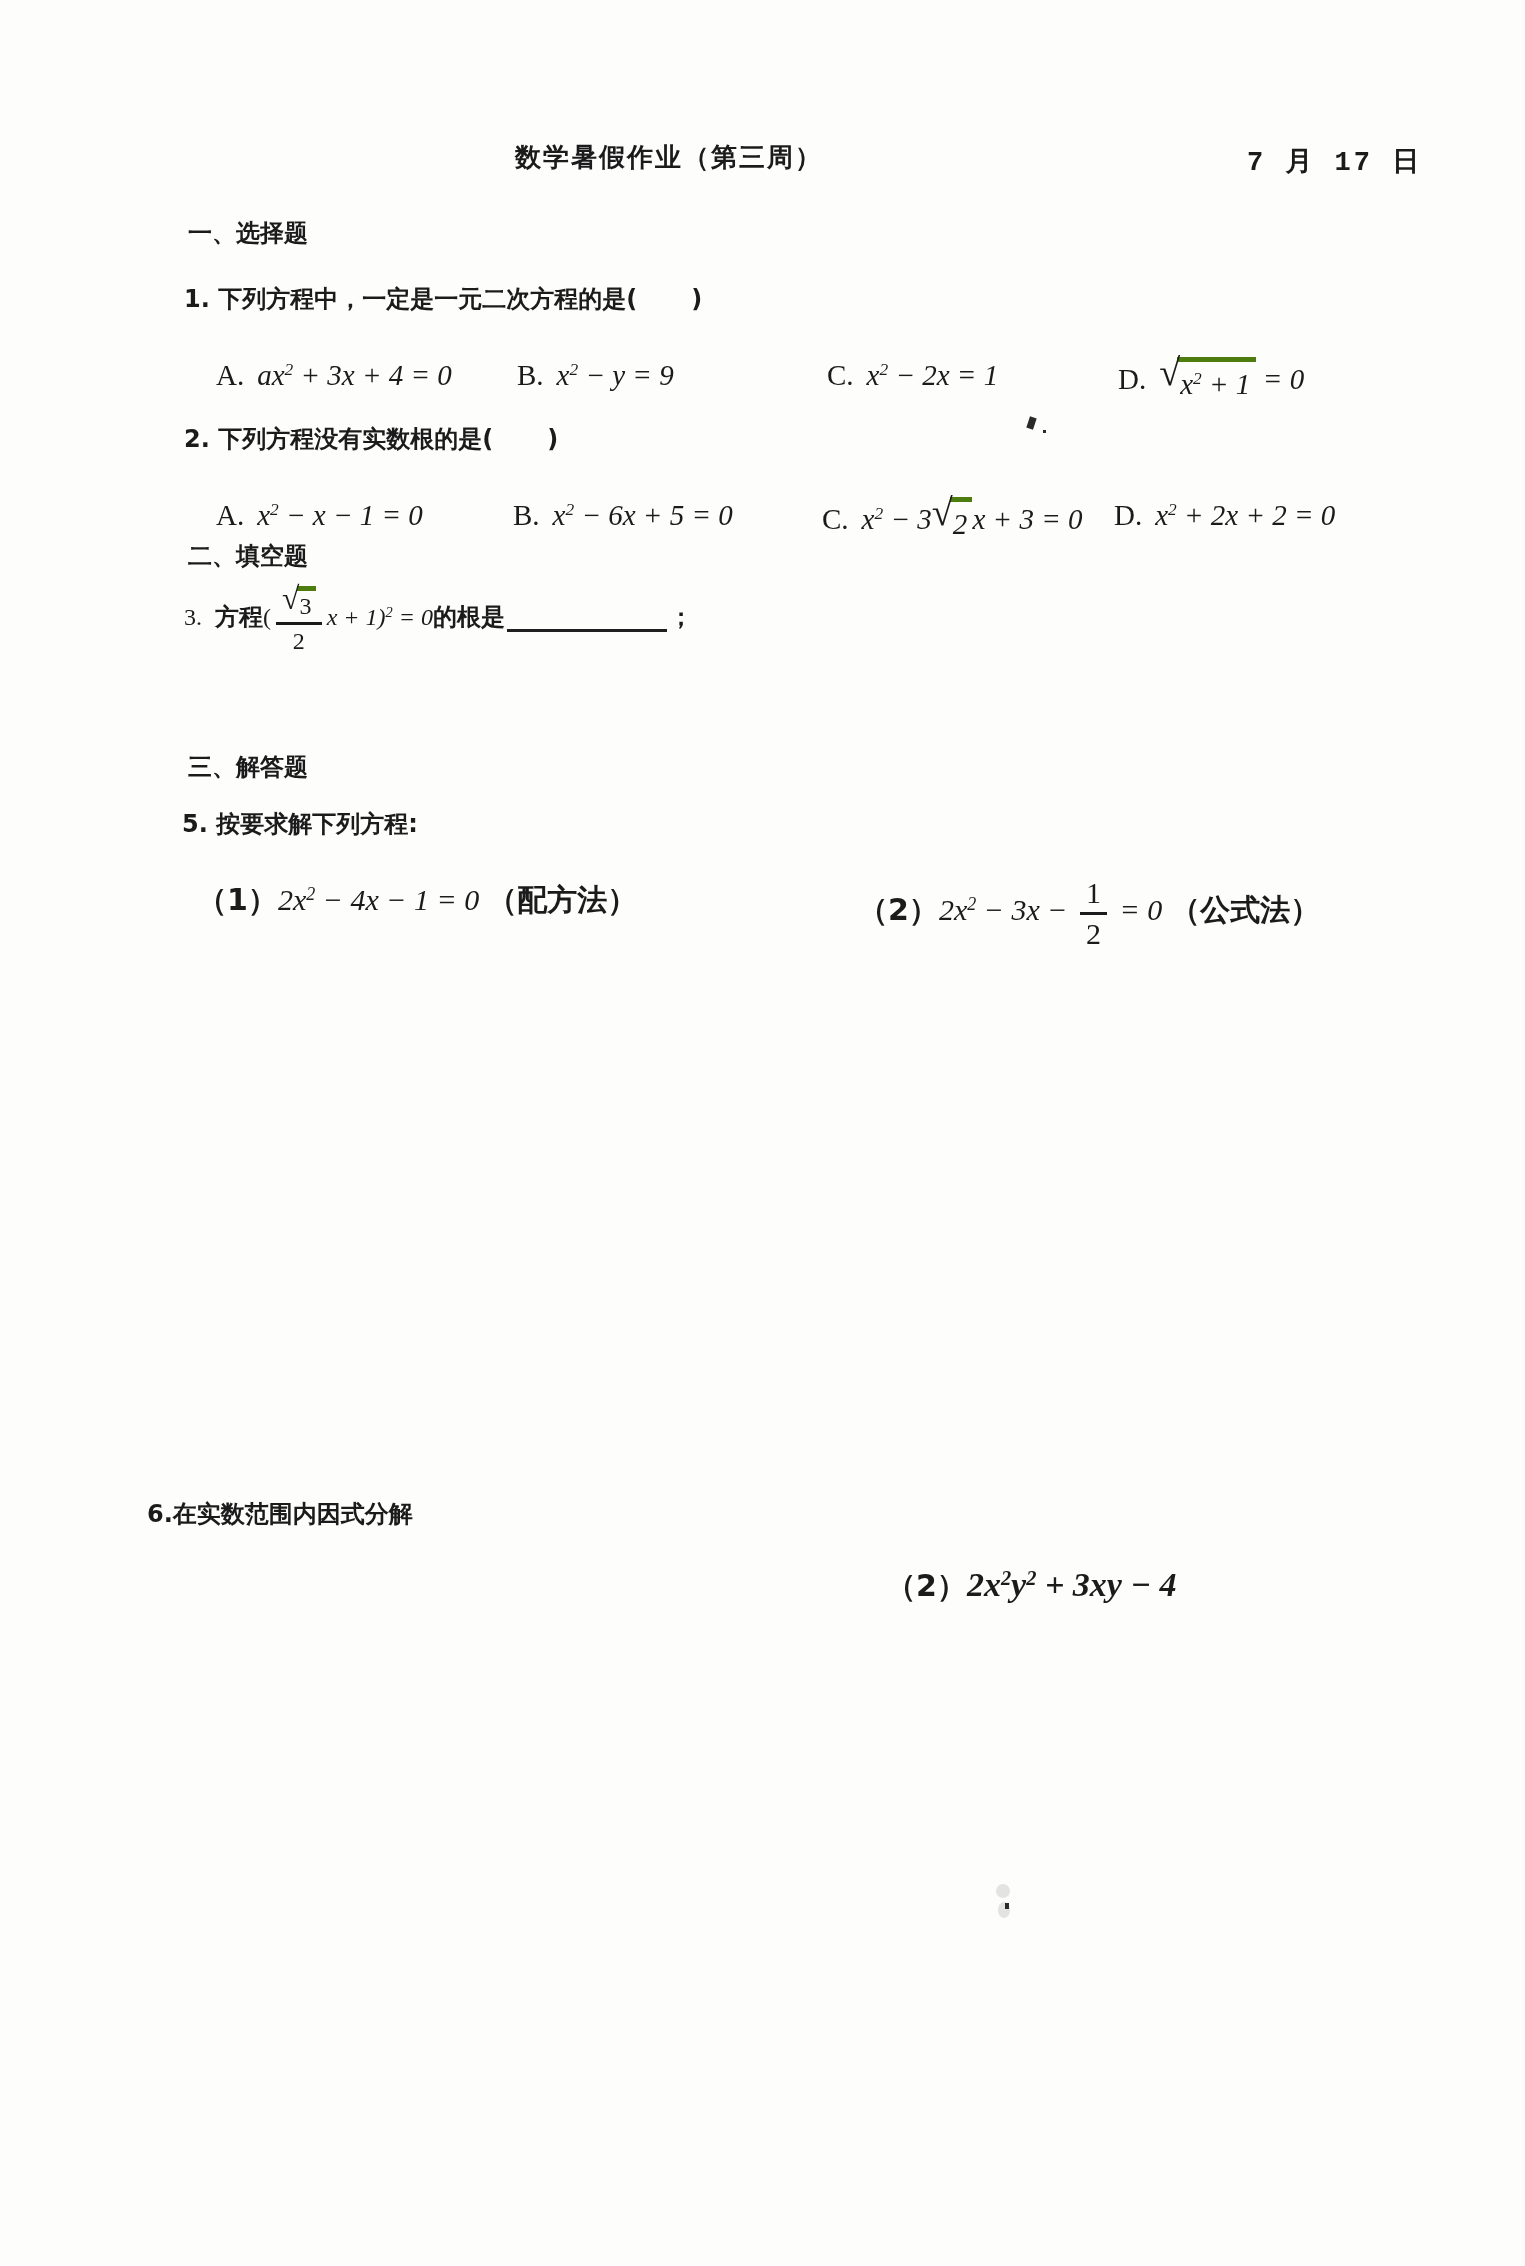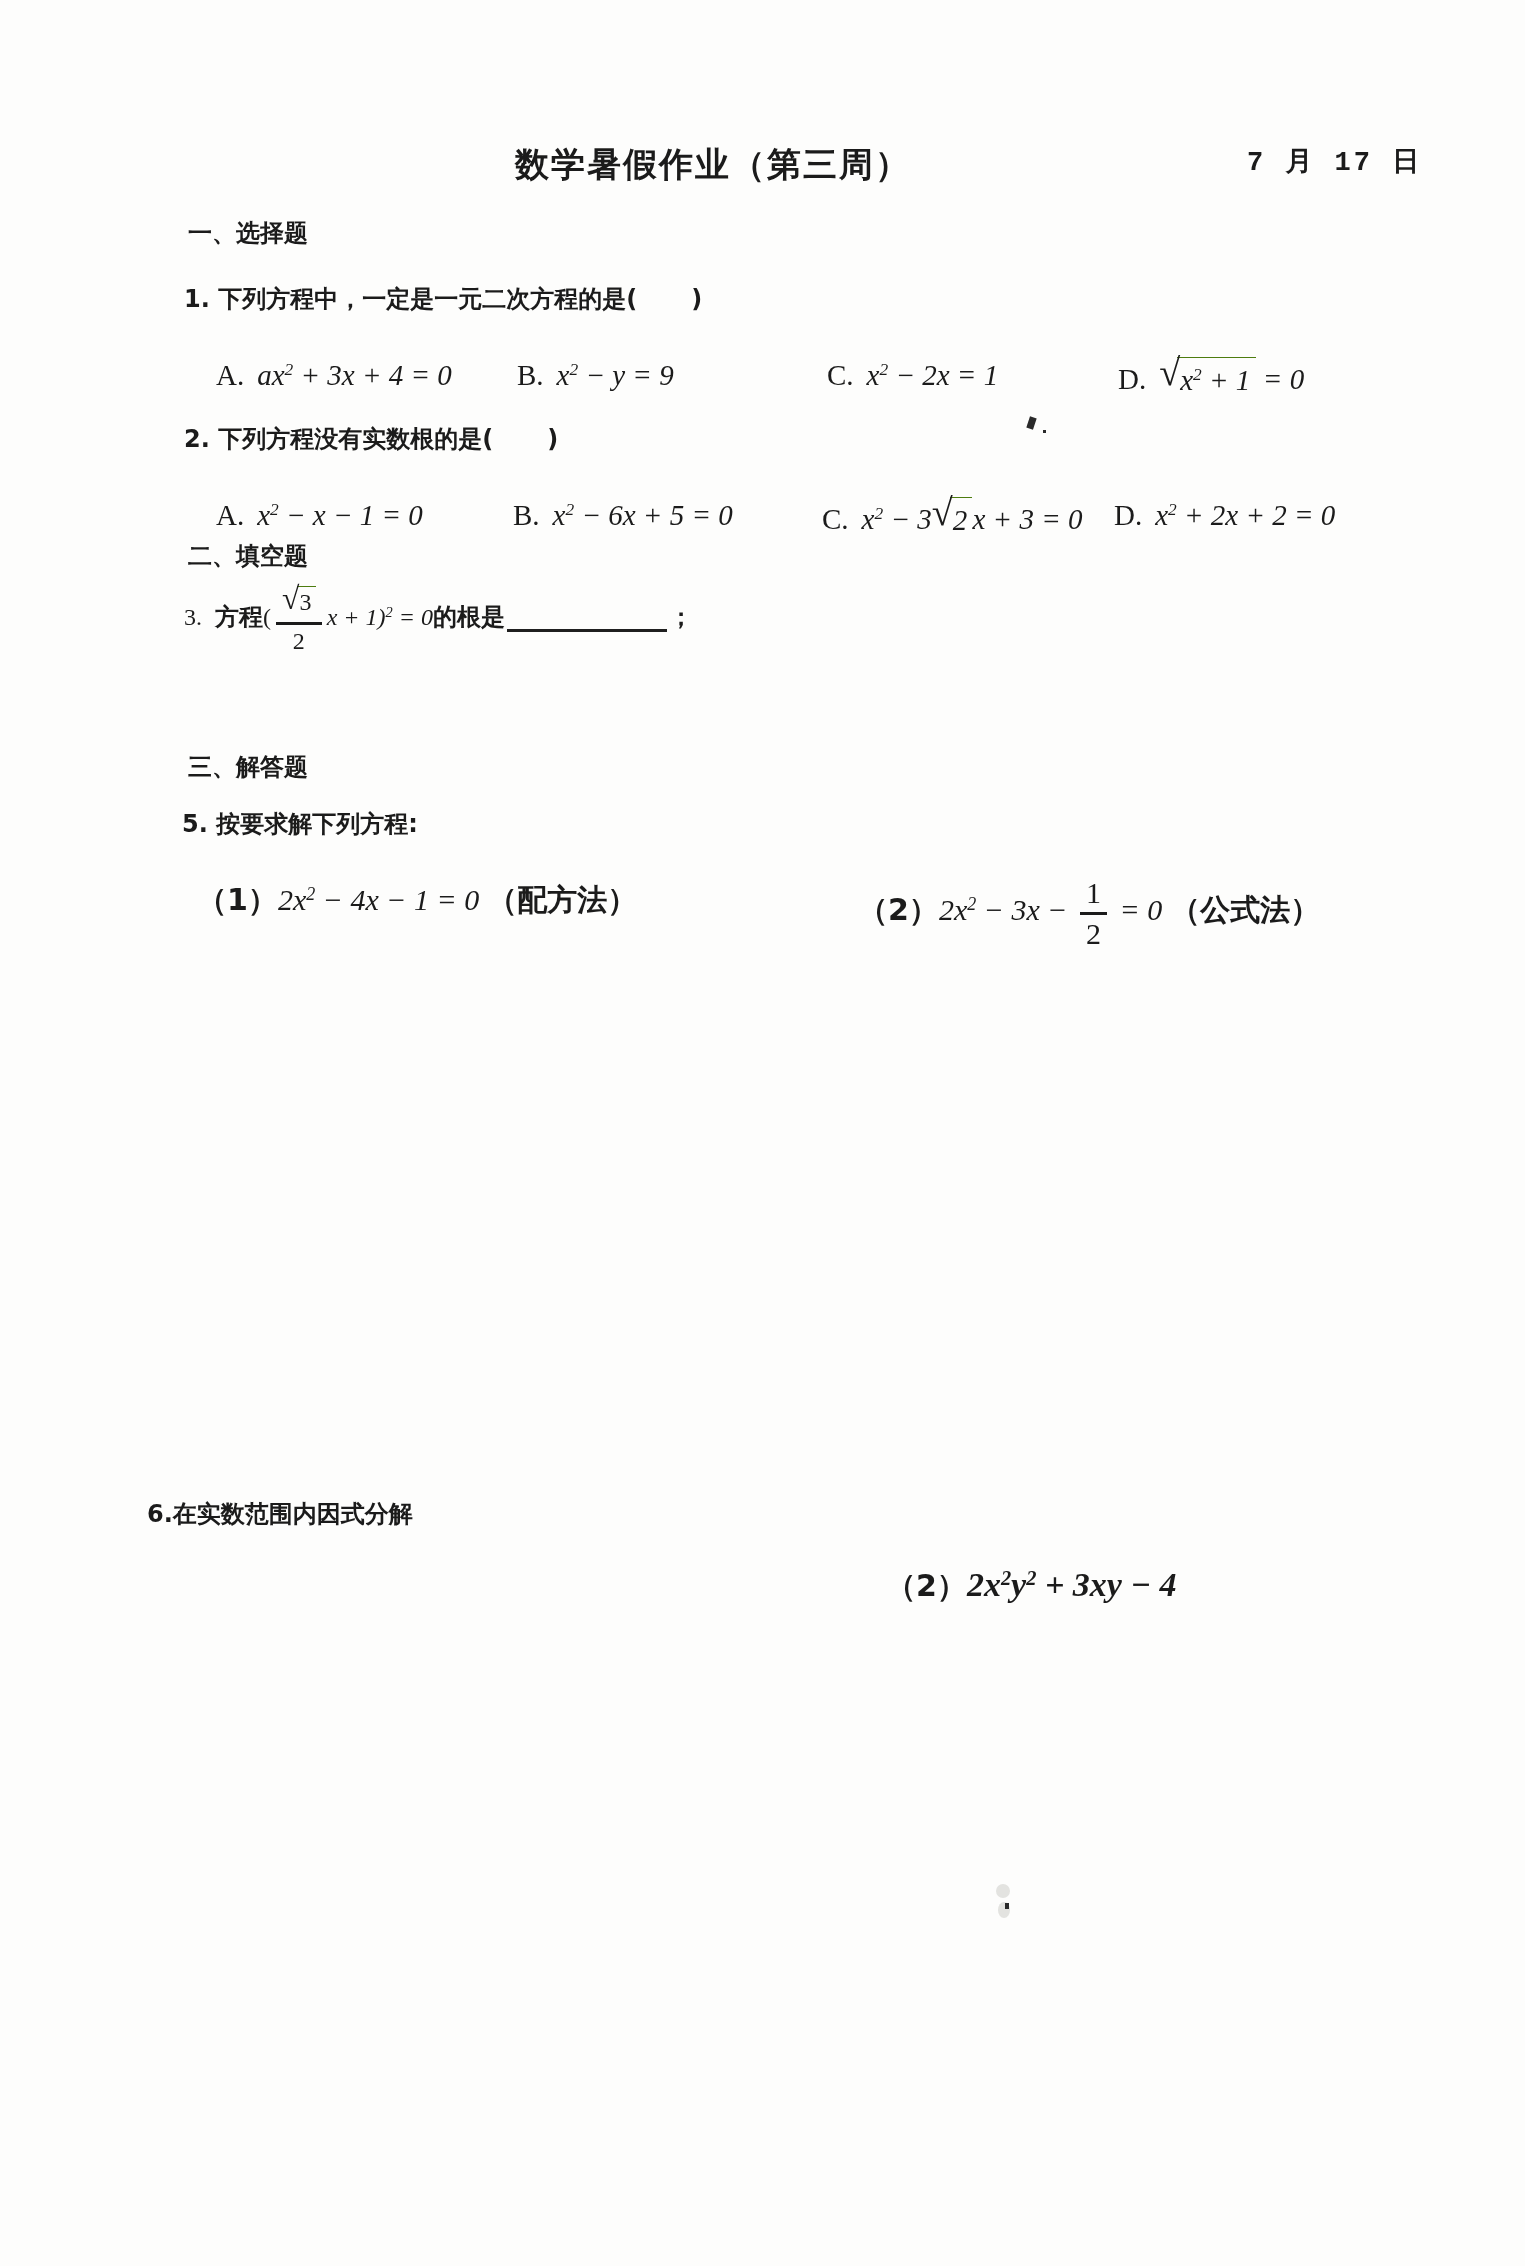--- a/index.html
+++ b/index.html
@@ -18,35 +18,35 @@
   .cnl{font-family:"DejaVu Sans","Liberation Sans",sans-serif;font-weight:700;}
   
   .math{font-family:"Liberation Serif","DejaVu Serif",serif;font-style:italic;font-weight:400;}
   .up{font-style:normal;}
   .sup{display:inline-block;font-size:0.60em;transform:translateY(-0.55em);font-style:italic;
        font-family:"Liberation Serif","DejaVu Serif",serif;}
   .olabel{font-family:"Liberation Serif","DejaVu Serif",serif;font-style:normal;margin-right:13px;}
   
   .rad{display:inline-flex;align-items:flex-start;}
   .rsign{font-style:normal;font-size:1.32em;line-height:1;transform:translateY(-0.10em);}
-  .rbody{border-top:1px solid #4d7c0f;padding:0.14em 0.18em 0 0.10em;margin-left:-0.10em;}
+  .rbody{border-top:5px solid #4d7c0f;padding:0.14em 0.18em 0 0.10em;margin-left:-0.10em;}
   
   .frac{display:inline-flex;flex-direction:column;align-items:center;vertical-align:middle;
         line-height:1;text-align:center;margin:0 5px;}
   .fnum{padding:0 6px 4px;}
   .fbar{height:0;border-top:3px solid #1b1b1b;width:100%;}
   .fden{padding-top:4px;}
   
   .blank{display:inline-block;height:5px;border-bottom:3px solid #1f1f1f;vertical-align:-7px;}
   .blank-q3{width:160px;margin:0 2px;}
   .blank-q4{width:108px;margin:0 2px;}
   
   .pgap{display:inline-block;width:54px;}
   
-  .fs39{font-size:34px;}.fs31{font-size:24px;}.fs30{font-size:30px;}
+  .fs39{font-size:26px;font-family:Liberation Mono, monospace;}.fs31{font-size:24px;}.fs30{font-size:30px;}
   .fs29{font-size:29px;}.fs27{font-size:27px;}.fs36{font-size:36px;}.fs34{font-size:34px;}
   .title{letter-spacing:2px;}
   .date{letter-spacing:3px;}
   .q4m{margin:0 5px;}
   .bold-math{font-weight:700;}
   
   .speck{position:absolute;background:#2a2a2a;}
   .speck-smudge{position:absolute;background:#e3e3e0;border-radius:50%;}
 </style>
 </head>

